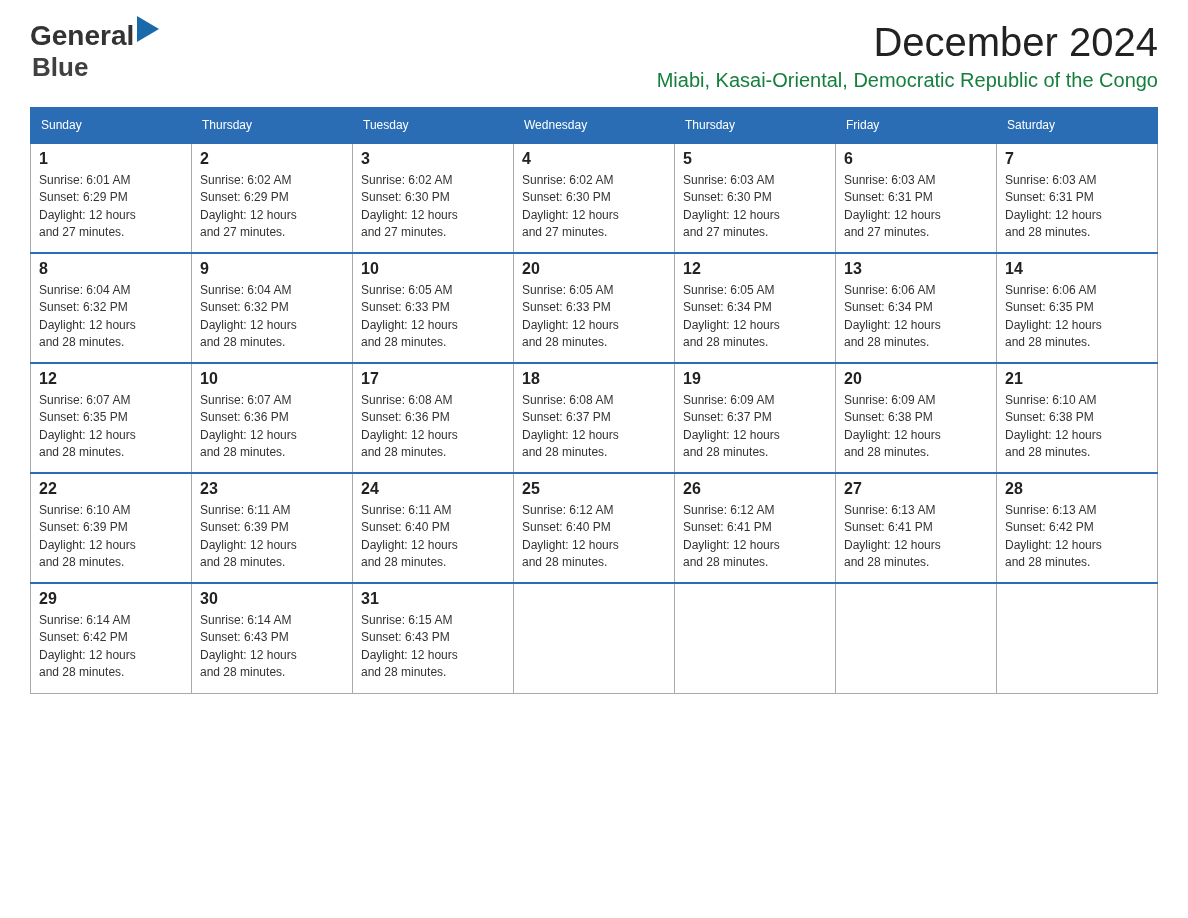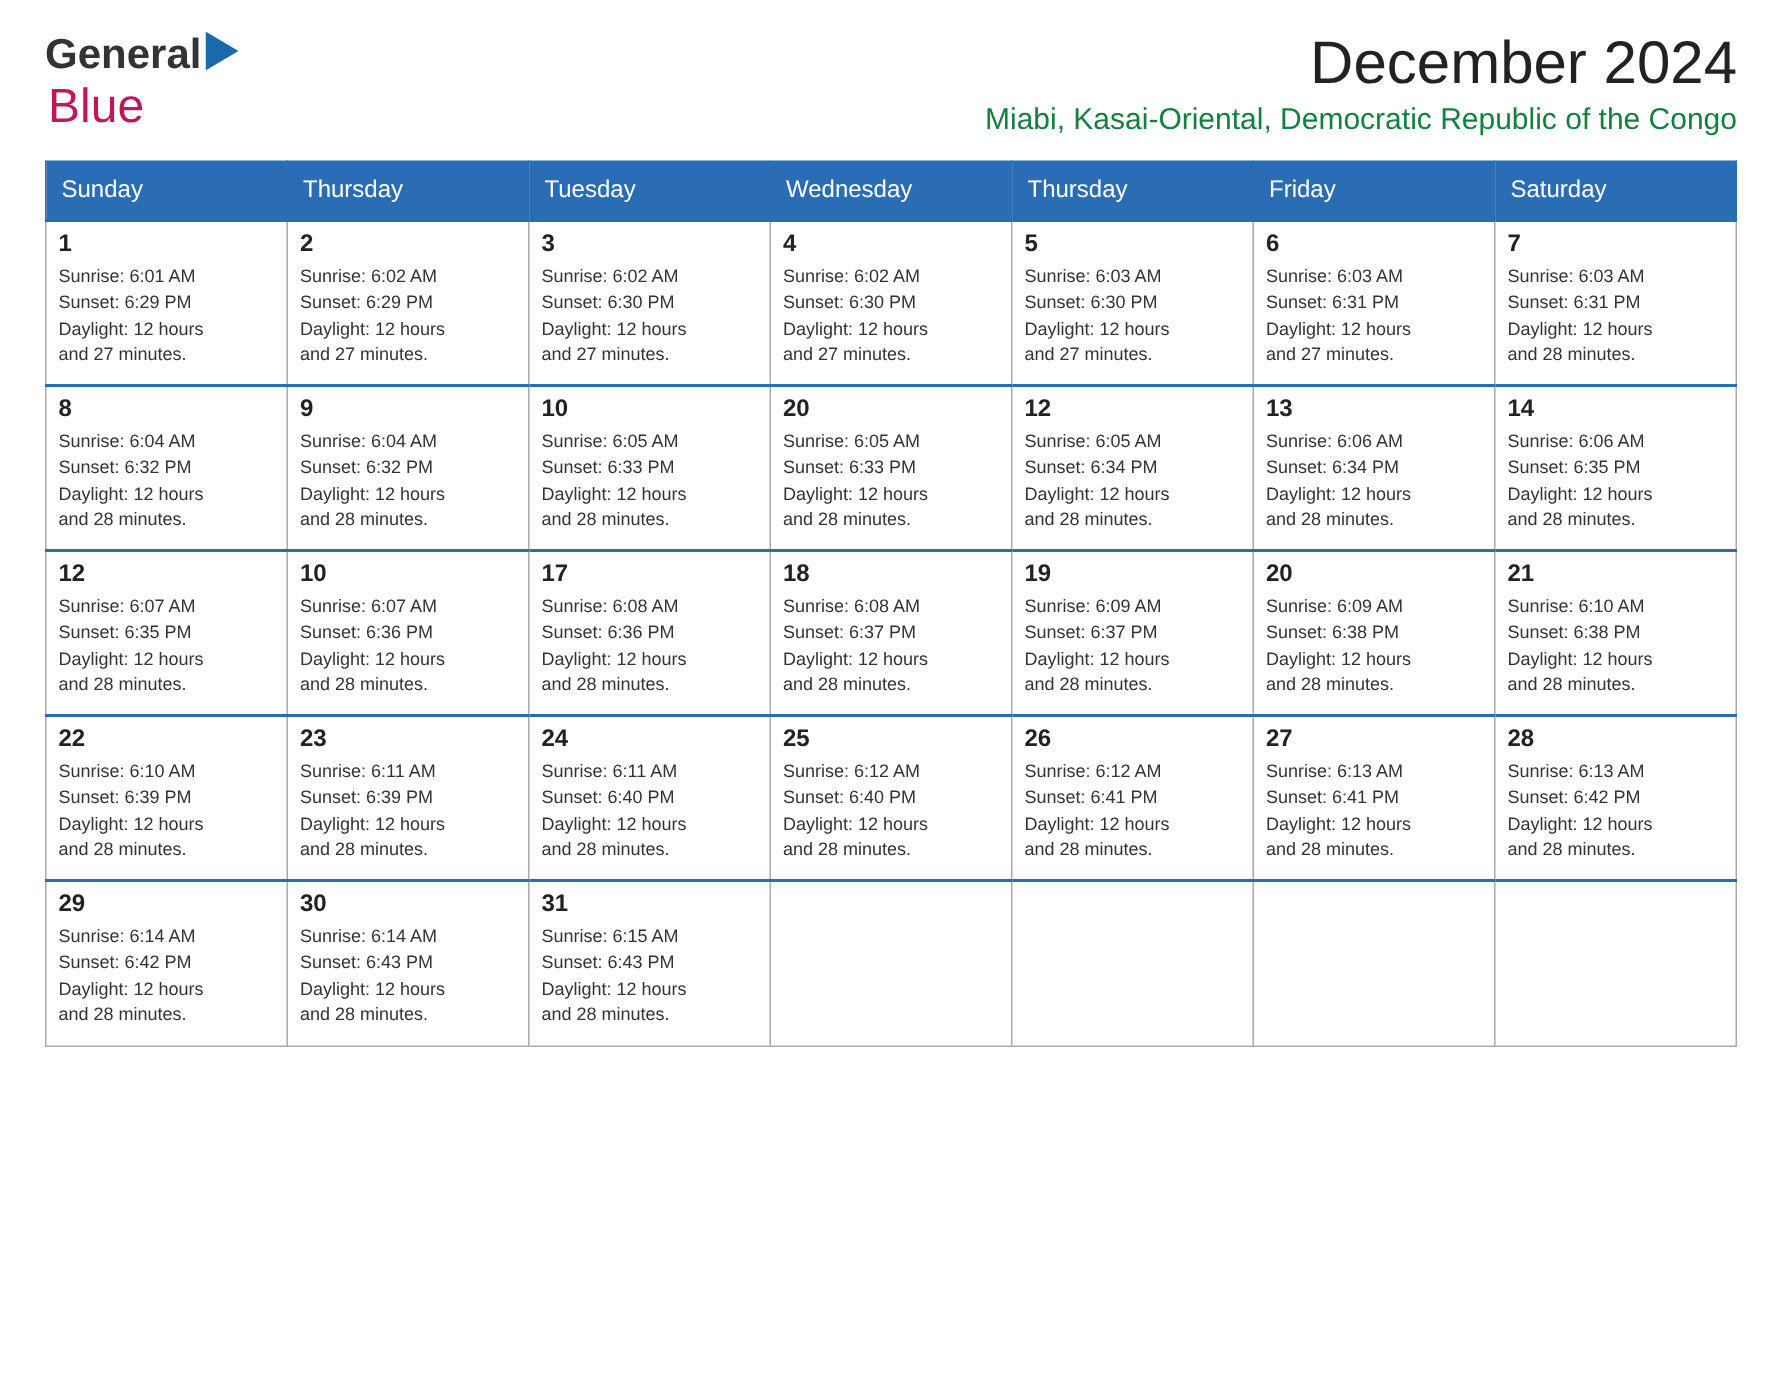--- a/index.html
+++ b/index.html
@@ -15,23 +15,23 @@
       justify-content: space-between;
       align-items: flex-start;
       margin-bottom: 10px;
     }
     .logo-text-general {
       font-size: 28px;
       font-weight: bold;
       color: #333;
     }
     .logo-text-blue {
-      font-size: 32px;
-      font-weight: normal;
-      color: #be185d;
+      font-size: 26px;
+      font-weight: bold;
+      color: #404040;
     }
     .title-section {
       text-align: right;
     }
     .month-title {
       font-size: 40px;
       font-weight: normal;
       color: #222;
       line-height: 1.1;
     }
@@ -41,21 +41,21 @@
       margin-top: 5px;
     }
     .calendar-table {
       width: 100%;
       border-collapse: collapse;
       margin-top: 15px;
     }
     .calendar-table th {
       background-color: #2a6db5;
       color: #fff;
-      font-size: 16px;
+      font-size: 12px;
       font-weight: normal;
       padding: 10px 10px;
       text-align: left;
       border: 1px solid #2a6db5;
     }
     .calendar-table td {
       border: 1px solid #aaa;
       vertical-align: top;
       padding: 6px 8px;
       width: 14.28%;
@@ -80,21 +80,21 @@
       border-top: 2px solid #2a6db5;
     }
     
     .logo-wrapper {
       display: flex;
       flex-direction: column;
       align-items: flex-start;
     }
     .logo-line1 {
       display: flex;
-      align-items: center;
+      align-items: flex-start;
     }
     .logo-line2 {
       display: flex;
       align-items: center;
       margin-left: 2px;
     }
   </style>
 </head>
 <body>
 

